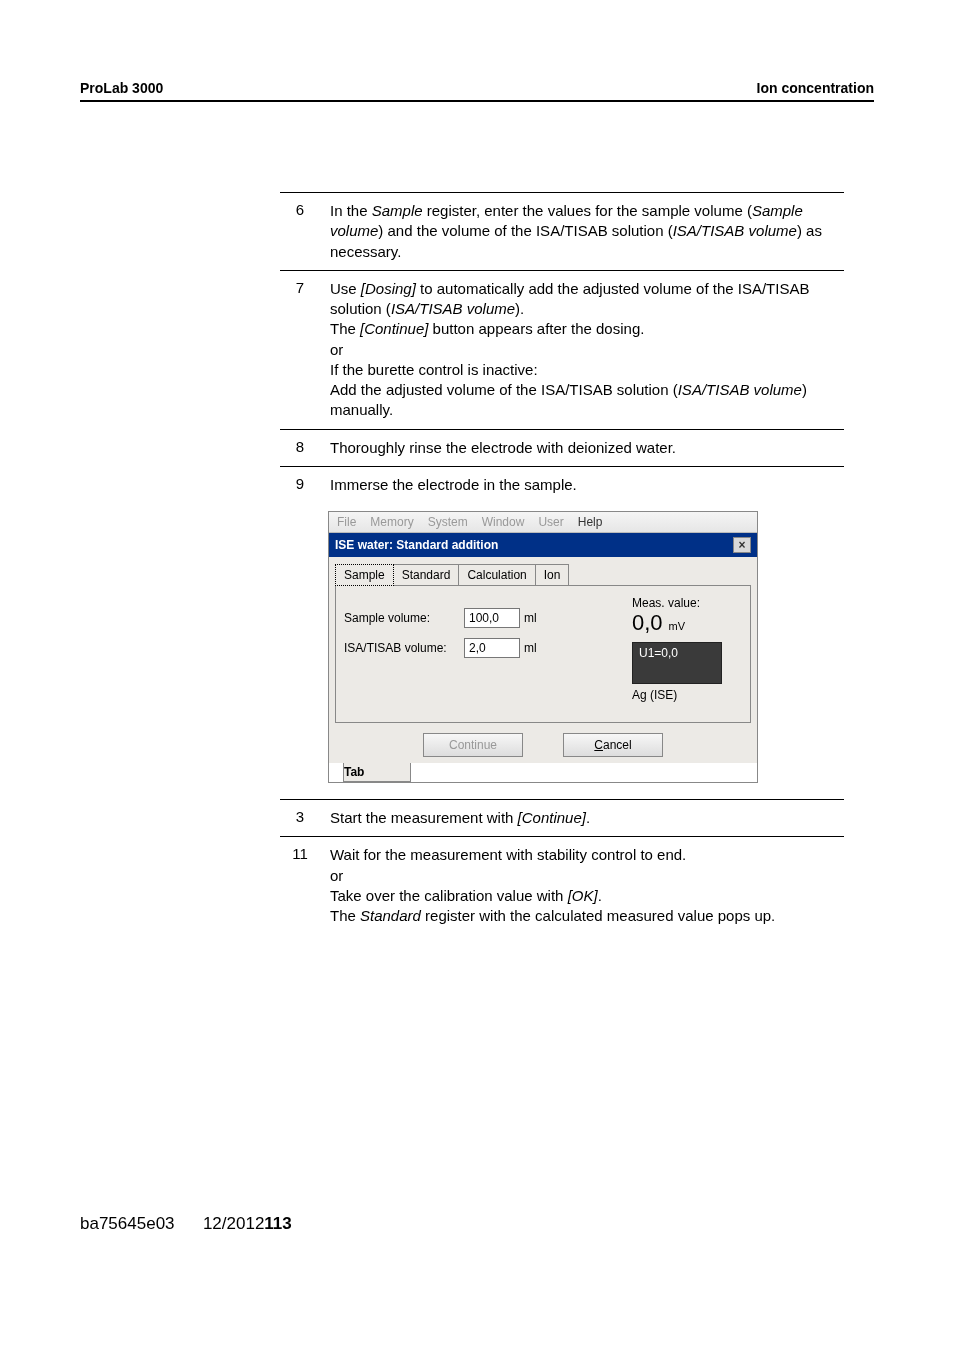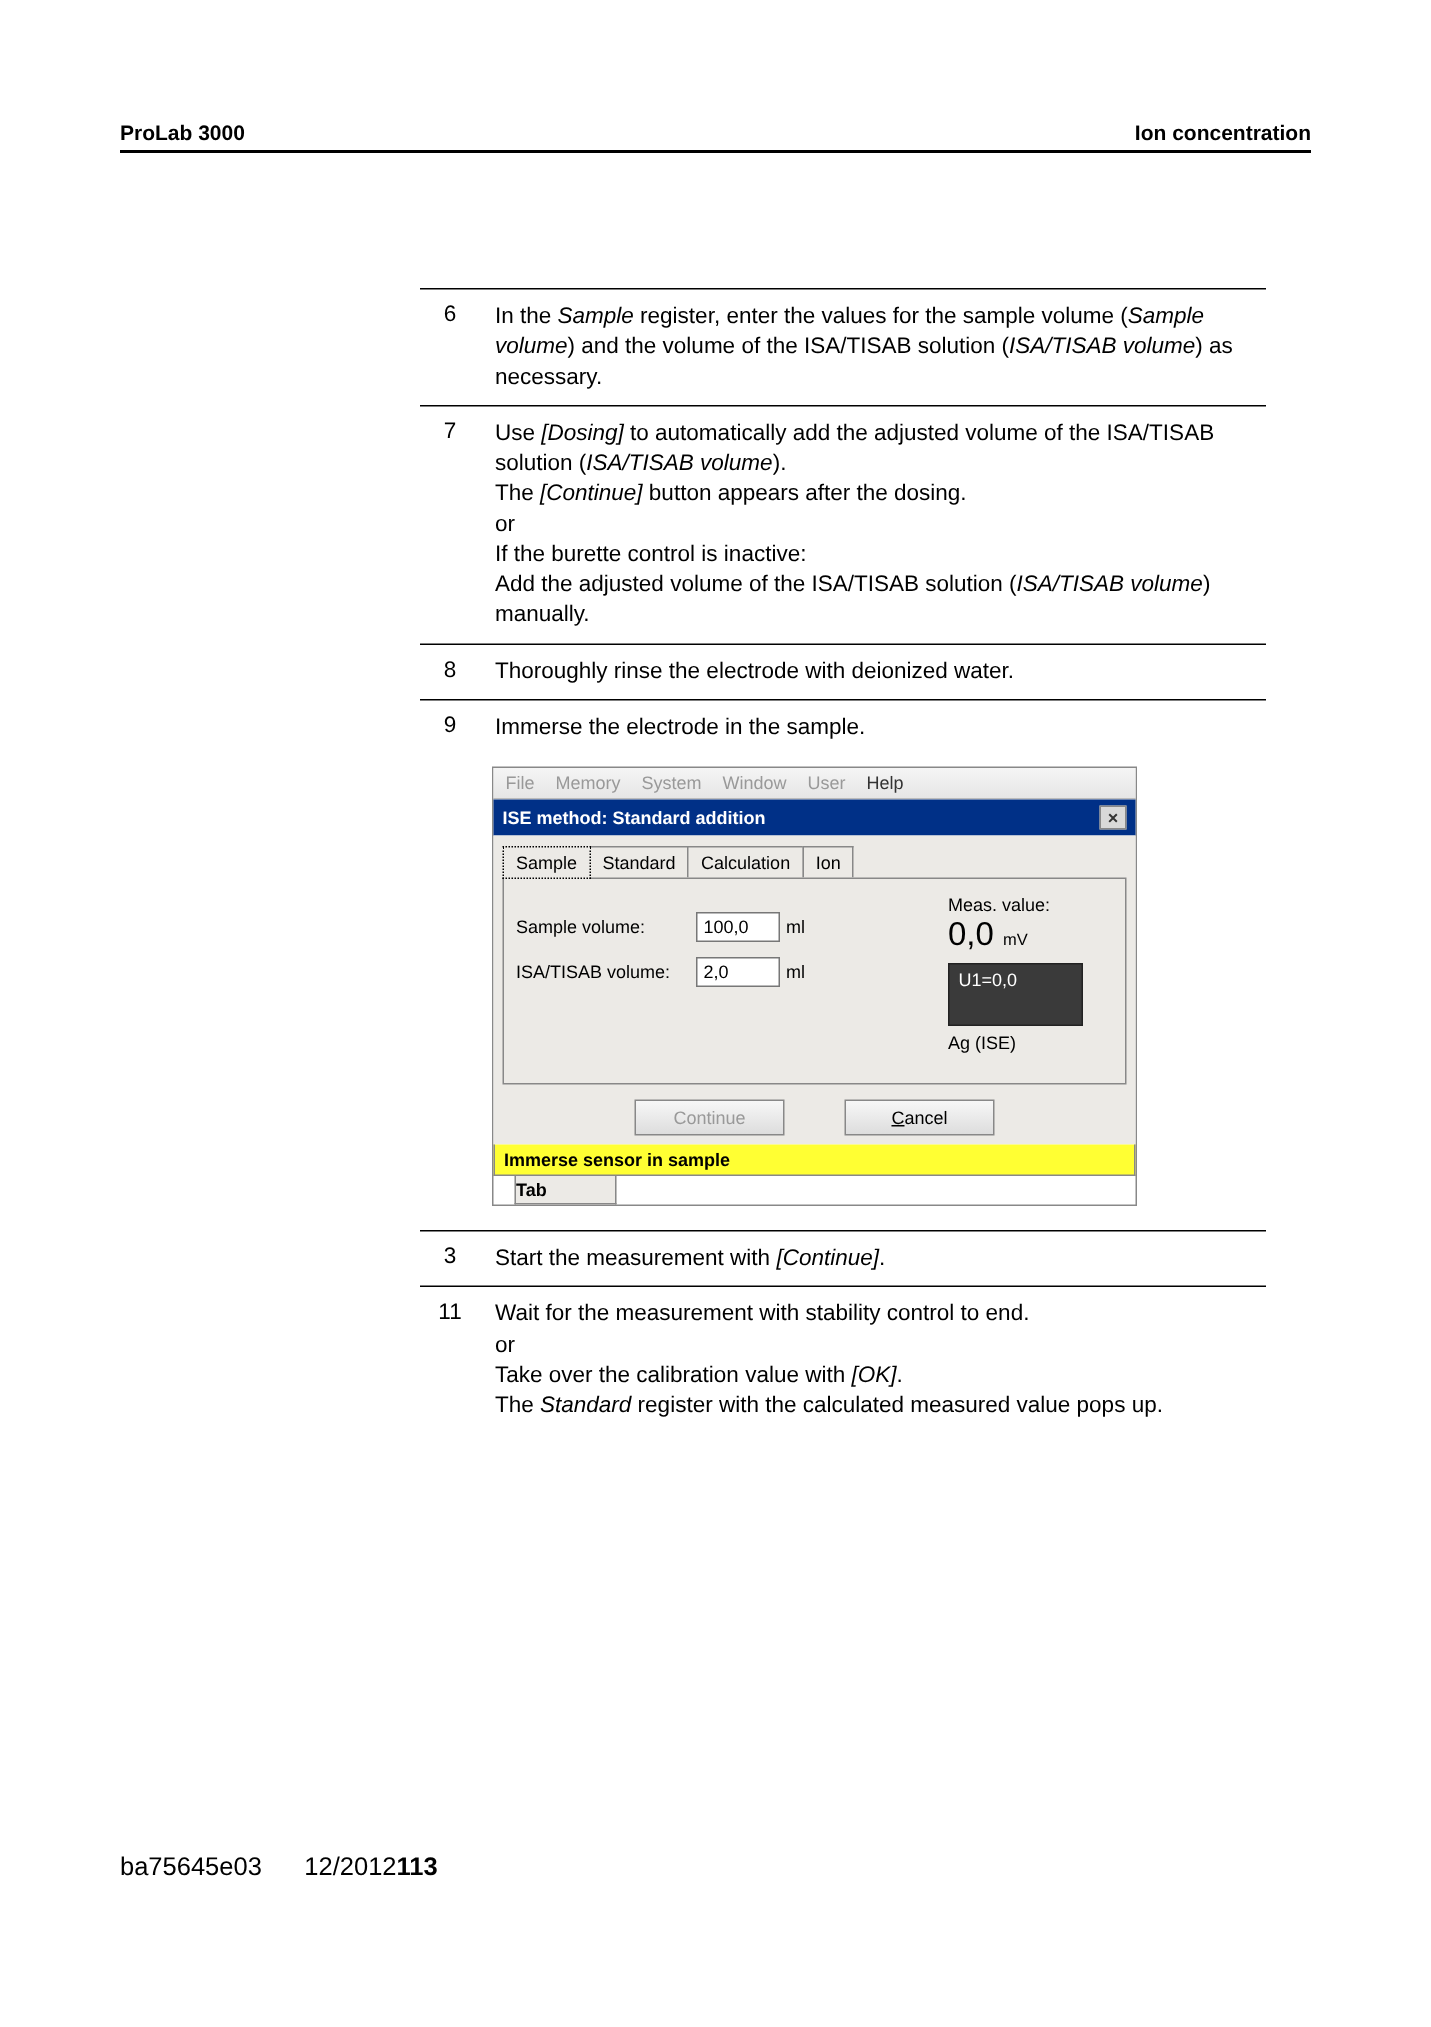--- a/index.html
+++ b/index.html
@@ -89,21 +89,21 @@
       <div class="winbox">
         <div class="menubar">
           <span>File</span>
           <span>Memory</span>
           <span>System</span>
           <span>Window</span>
           <span>User</span>
           <span class="en">Help</span>
         </div>
         <div class="titlebar">
-          <span>ISE method:  Standard addition</span>
+          <span>ISE water:  Standard addition</span>
           <span class="closebox">×</span>
         </div>
         <div class="panel">
           <div class="tabs">
             <div class="tab active">Sample</div>
             <div class="tab">Standard</div>
             <div class="tab">Calculation</div>
             <div class="tab">Ion</div>
           </div>
           <div class="tabbody">
@@ -128,21 +128,20 @@
               </div>
               <div class="rbox">U1=0,0</div>
               <div class="rsub">Ag (ISE)</div>
             </div>
           </div>
           <div class="btnrow">
             <div class="btn">Continue</div>
             <div class="btn en"><span style="text-decoration:underline">C</span>ancel</div>
           </div>
         </div>
-        <div class="statusbar">Immerse sensor in sample</div>
         <div class="tabindicator">Tab</div>
       </div>
     </div>
 
     <div class="sep"></div>
     <div class="step-row">
       <div class="step-num">3</div>
       <div class="step-txt">
         <span>Start the measurement with </span><em>[Continue]</em><span>.</span><br>
       </div>

